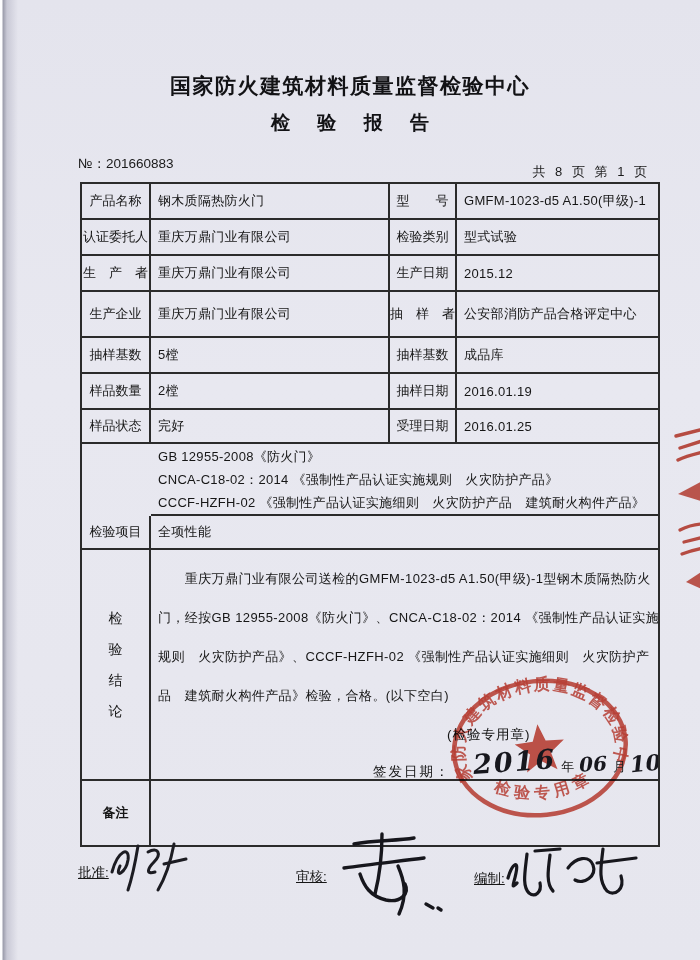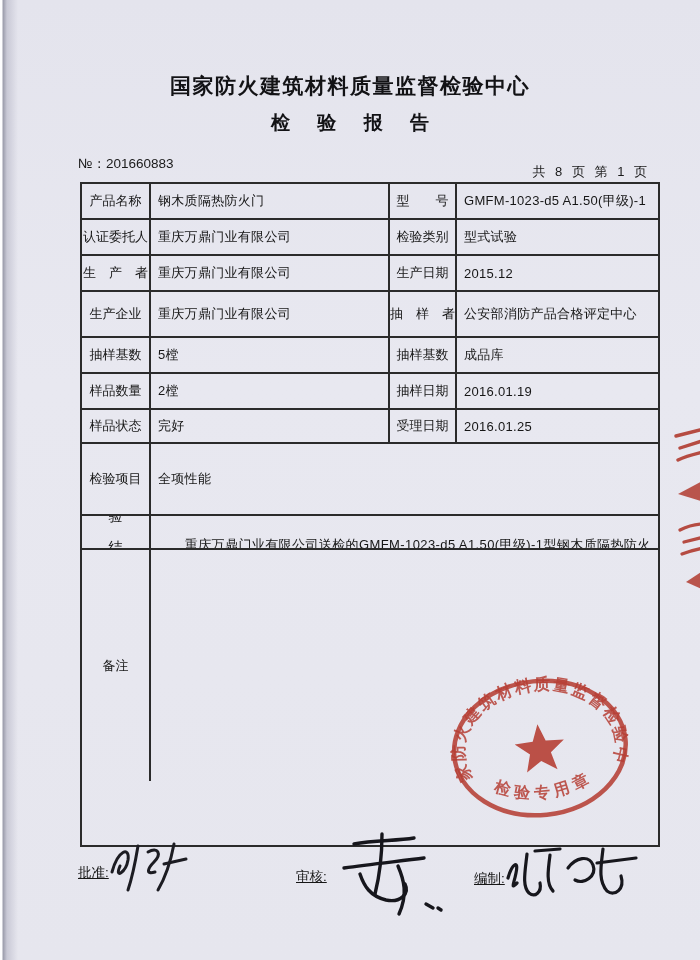--- a/index.html
+++ b/index.html
@@ -20,21 +20,21 @@
   
   .form{position:absolute;left:80px;top:182px;width:580px;
         border:2px solid #2b2b2b;box-sizing:border-box;
         display:grid;
         grid-template-columns:69px 239px 67px 201px;
         grid-template-rows:36px 36px 36px 46px 36px 36px 34px 72px 34px 231px 64px;
         background:transparent;font-size:13px;}
   .cell{border-right:2px solid #2b2b2b;border-bottom:2px solid #2b2b2b;
         box-sizing:border-box;display:flex;align-items:center;overflow:hidden;}
   .cell.lastcol{border-right:none;}
-  .cell.lastrow{border-bottom:none;}
+  .cell.lastrow{border-bottom:none;font-weight:bold;}
   .lab{justify-content:center;text-align:center;font-size:13px;color:#161616;}
   .val{padding-left:7px;font-size:13px;color:#161616;letter-spacing:.3px;}
   .span3{grid-column:2/5;}
   .multiline{white-space:pre-line;line-height:23px;align-items:center;padding:3px 0 3px 7px;}
   .vlab{white-space:pre-line;line-height:31px;font-size:14px;justify-content:center;text-align:center;}
   .concl{position:relative;display:block;padding:0;}
   .concl-text{white-space:pre-line;line-height:39px;padding:9px 0 0 7px;width:505px;
               font-size:13px;letter-spacing:.4px;}
   .stamp-note{position:absolute;left:296px;top:176px;font-size:13.5px;letter-spacing:1px;}
   .issue-label{position:absolute;left:222px;top:213px;font-size:13.5px;letter-spacing:2px;}
@@ -93,20 +93,23 @@
     <div class="cell lab">样品数量</div>
     <div class="cell val">2樘</div>
     <div class="cell lab">抽样日期</div>
     <div class="cell val lastcol">2016.01.19</div>
 
     <div class="cell lab">样品状态</div>
     <div class="cell val">完好</div>
     <div class="cell lab">受理日期</div>
     <div class="cell val lastcol">2016.01.25</div>
 
+    <div class="cell val span3 lastcol multiline">GB 12955-2008《防火门》
+CNCA-C18-02：2014 《强制性产品认证实施规则　火灾防护产品》
+CCCF-HZFH-02 《强制性产品认证实施细则　火灾防护产品　建筑耐火构件产品》</div>
 
     <div class="cell lab">检验项目</div>
     <div class="cell val span3 lastcol">全项性能</div>
 
     <div class="cell lab vlab">检
 验
 结
 论</div>
     <div class="cell val span3 lastcol concl">
       <div class="concl-text">　　重庆万鼎门业有限公司送检的GMFM-1023-d5 A1.50(甲级)-1型钢木质隔热防火

